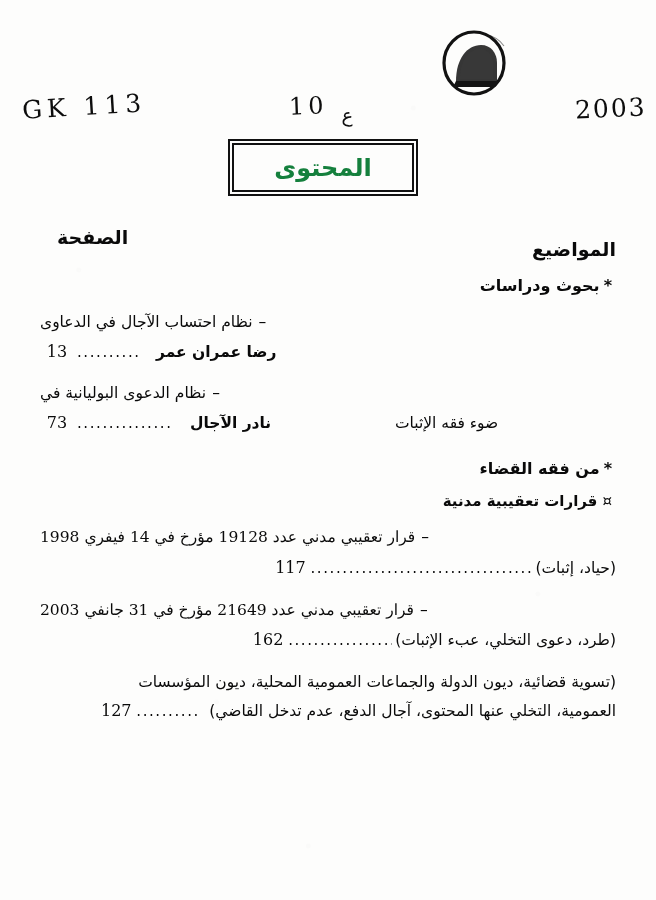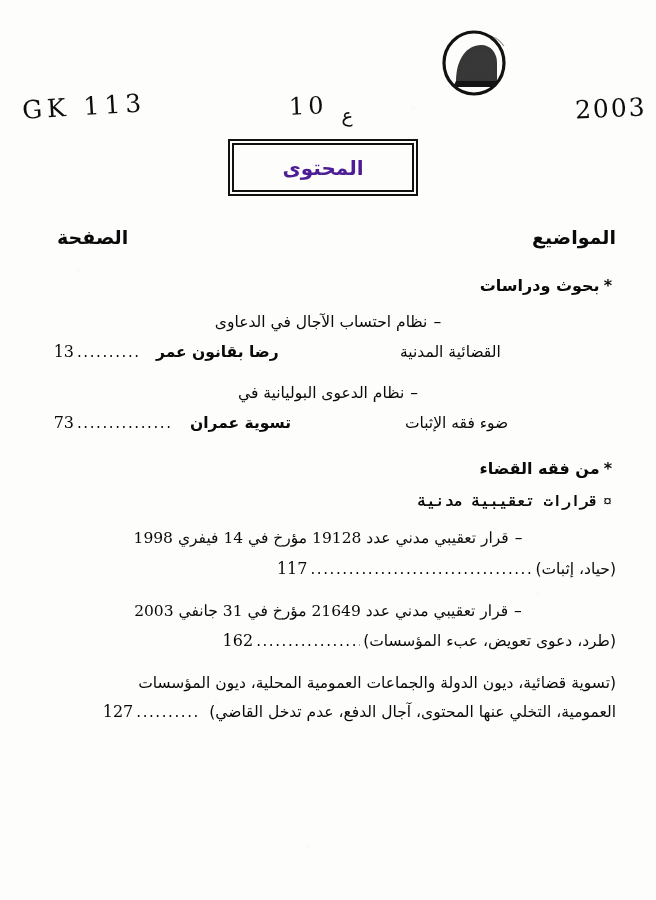--- a/index.html
+++ b/index.html
@@ -82,43 +82,43 @@
     width: 178px;
     height: 45px;
     border: 2px solid #111;
     box-shadow: 0 0 0 2px #fdfdfc, 0 0 0 4px #111;
     display: flex;
     align-items: center;
     justify-content: center;
     background: #fdfdfc;
   }
   .title-text {
-    font-size: 20px;
-    font-weight: bold;
-    color: #4c1d95;
+    font-size: 24px;
+    font-weight: bold;
+    color: #15803d;
     letter-spacing: 0.5px;
   }
 
   
   .content {
     position: absolute;
     left: 40px;
     top: 222px;
     width: 576px;
     color: #0a0a0a;
   }
 
   .col-head {
     position: relative;
     height: 32px;
   }
   .col-head .topics {
     position: absolute;
     right: 0;
-    top: 4px;
+    top: 16px;
     font-size: 19px;
     font-weight: bold;
   }
   .col-head .pages {
     position: absolute;
     left: 17px;
     top: 4px;
     font-size: 19px;
     font-weight: bold;
   }
@@ -133,36 +133,35 @@
     display: inline-block;
     margin-left: 4px;
   }
 
   .sub-head {
     margin-top: 14px;
     text-align: right;
     font-size: 15px;
     font-weight: bold;
     padding-right: 4px;
-    font-family: Liberation Mono, monospace;
   }
   .sub-head .bullet {
     display: inline-block;
     margin-left: 5px;
     font-weight: normal;
   }
 
   
   .entry {
     margin-top: 14px;
   }
   .entry-line {
     font-size: 15.5px;
     line-height: 1.78;
-    text-align: center;
+    text-align: left;
     white-space: nowrap;
   }
   .dash {
     display: inline-block;
     margin-left: 6px;
   }
 
   
   .tail-line {
     display: flex;
@@ -198,21 +197,21 @@
   }
   .leader.len-sm { width: 70px; }
   .leader.len-md { width: 104px; }
   .leader.len-lg { width: 222px; }
   .page-num {
     flex: 0 0 auto;
     direction: ltr;
     font-family: "DejaVu Serif", "Liberation Serif", serif;
     font-size: 16px;
     min-width: 34px;
-    text-align: right;
+    text-align: center;
   }
 
   
   .kw-line {
     display: flex;
     align-items: baseline;
     direction: rtl;
     font-size: 15.5px;
     line-height: 1.8;
   }
@@ -268,37 +267,36 @@
     <div class="section-head">
       <span class="bullet">*</span><span>بحوث ودراسات</span>
     </div>
 
     <div class="entry">
       <div class="entry-line">
         <span class="dash">–</span><span>نظام احتساب الآجال في الدعاوى</span>
       </div>
       <div class="tail-line">
         <span class="tail-spacer"></span>
-        <span class="tail-title">القضائية المدنية</span>
         <span class="tail-spacer"></span>
-        <span class="tail-author">رضا بقانون عمر</span>
+        <span class="tail-author">رضا عمران عمر</span>
         <span class="leader len-sm">..........</span>
         <span class="page-num">13</span>
       </div>
     </div>
 
     <div class="entry">
       <div class="entry-line">
         <span class="dash">–</span><span>نظام الدعوى البوليانية في</span>
       </div>
       <div class="tail-line">
         <span class="tail-spacer"></span>
         <span class="tail-title">ضوء فقه الإثبات</span>
         <span class="tail-spacer"></span>
-        <span class="tail-author">تسوية عمران</span>
+        <span class="tail-author">نادر الآجال</span>
         <span class="leader len-md">...............</span>
         <span class="page-num">73</span>
       </div>
     </div>
 
     <div class="section-head">
       <span class="bullet">*</span><span>من فقه القضاء</span>
     </div>
 
     <div class="sub-head">
@@ -314,21 +312,21 @@
         <span class="leader len-lg">..............................................................</span>
         <span class="page-num">117</span>
       </div>
     </div>
 
     <div class="entry decision">
       <div class="entry-line">
         <span class="dash">–</span><span class="num">قرار تعقيبي مدني عدد 21649 مؤرخ في 31 جانفي 2003</span>
       </div>
       <div class="kw-line">
-        <span class="kw-text">(طرد، دعوى تعويض، عبء المؤسسات)</span>
+        <span class="kw-text">(طرد، دعوى التخلي، عبء الإثبات)</span>
         <span class="leader len-md">........................................</span>
         <span class="page-num">162</span>
       </div>
     </div>
 
     <div class="entry decision">
       <div class="kw-line">
         <span class="kw-text grow">(تسوية قضائية، ديون الدولة والجماعات العمومية المحلية، ديون المؤسسات</span>
       </div>
       <div class="kw-line">

